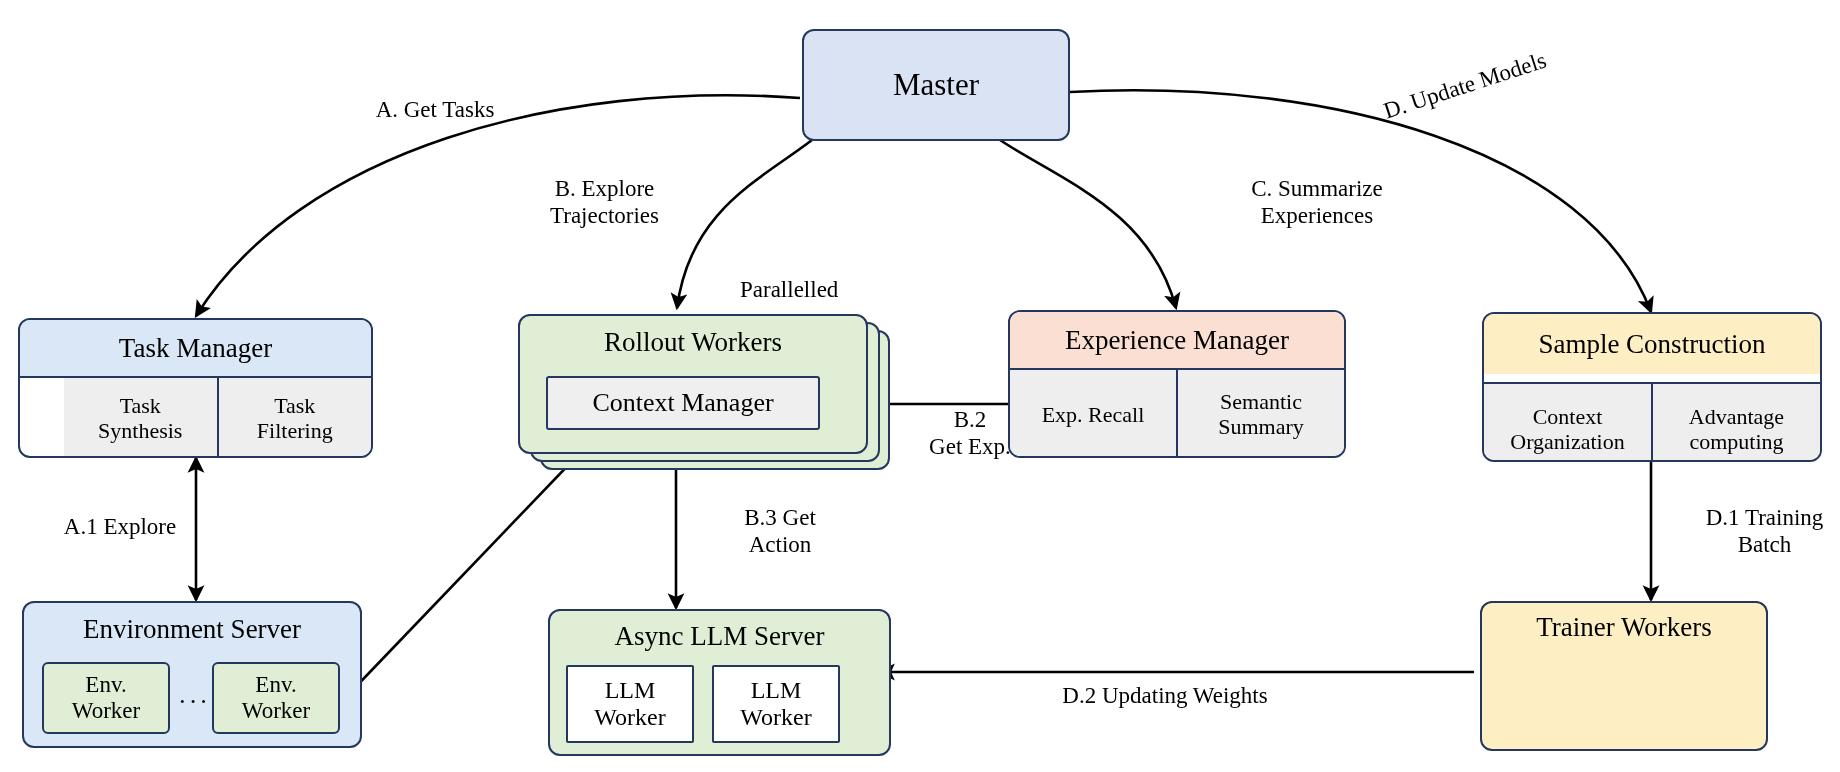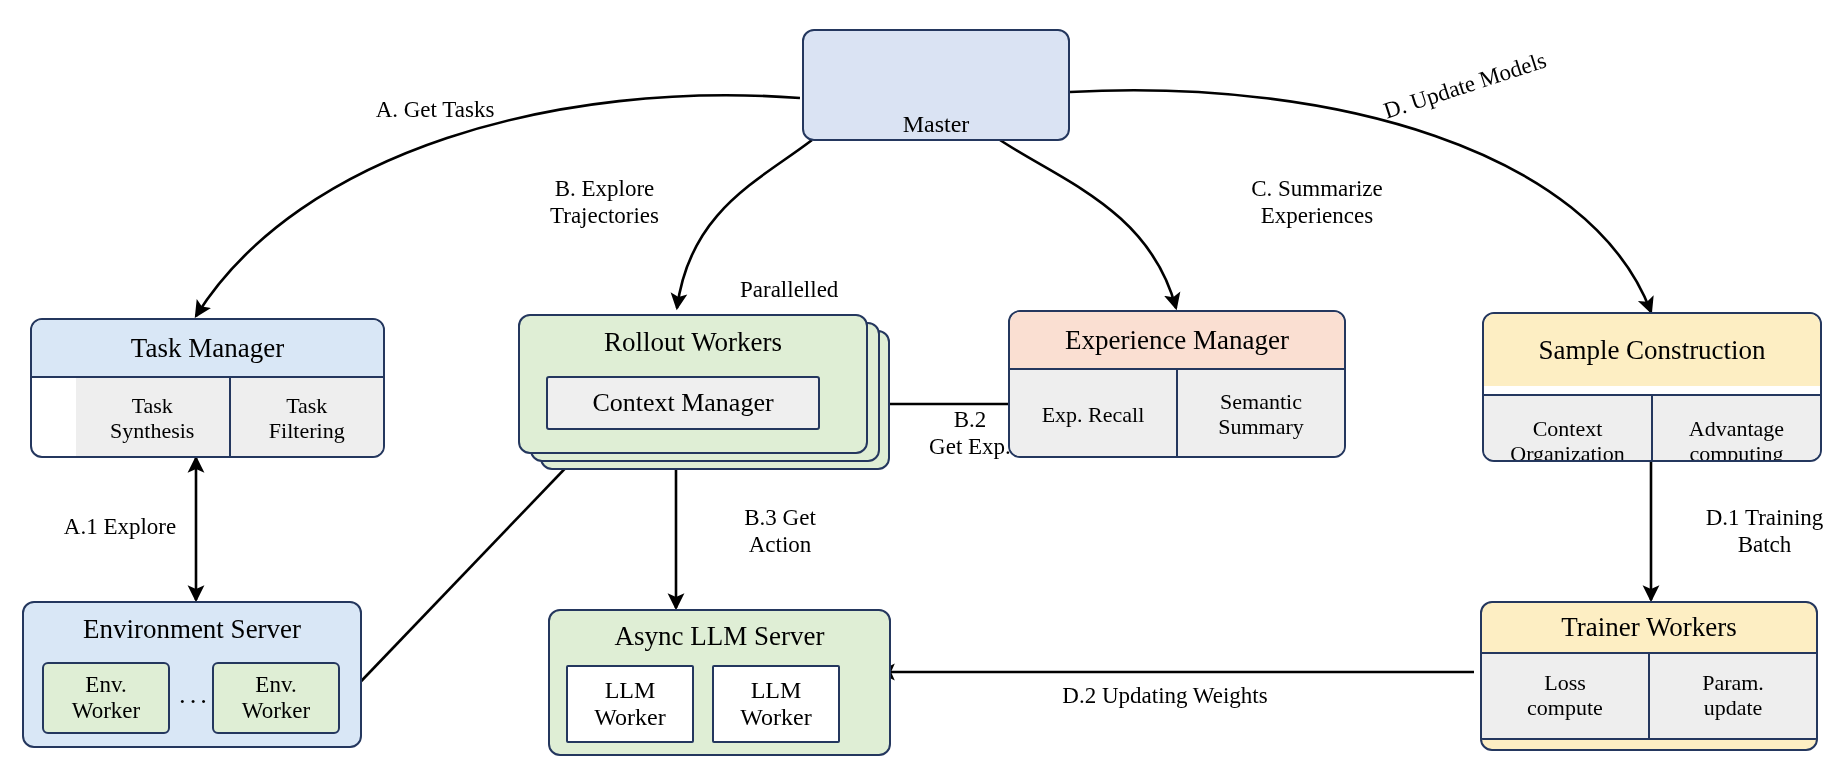--- a/index.html
+++ b/index.html
@@ -82,24 +82,24 @@
   <div class="lbl" style="left:15px;top:513px;width:210px;">A.1 Explore</div>
   <div class="lbl" style="left:890px;top:406px;width:160px;">B.2
 Get Exp.</div>
   <div class="lbl" style="left:690px;top:504px;width:180px;">B.3 Get
 Action</div>
   <div class="lbl" style="left:1672px;top:504px;width:185px;">D.1 Training
 Batch</div>
   <div class="lbl" style="left:1000px;top:682px;width:330px;">D.2 Updating Weights</div>
 
   <div class="node fill-blue" style="left:802px;top:29px;width:268px;height:112px;">
-    <div class="hdr" style="height:100%;font-size:24px;margin-top:40px;">Master</div>
+    <div class="hdr" style="height:100%;font-size:31px;">Master</div>
   </div>
 
-  <div class="node" style="left:30px;top:318px;width:355px;height:140px;">
+  <div class="node" style="left:18px;top:318px;width:355px;height:140px;">
     <div class="hdr fill-blue2" style="height:56px;">Task Manager</div>
     <div class="cells" style="height:81.8px;padding-left:44px;">
       <div class="cell">
         <span>Task</span>
         <span>Synthesis</span>
       </div>
       <div class="cell">
         <span>Task</span>
         <span>Filtering</span>
       </div>
@@ -121,21 +121,21 @@
         <span>Exp. Recall</span>
       </div>
       <div class="cell">
         <span>Semantic</span>
         <span>Summary</span>
       </div>
     </div>
   </div>
 
   <div class="node" style="left:1482px;top:312px;width:340px;height:150px;">
-    <div class="hdr fill-yellow" style="height:72px;">Sample Construction</div>
+    <div class="hdr fill-yellow" style="height:60px;">Sample Construction</div>
     <div class="cells" style="height:91.8px;margin-top:8px;">
       <div class="cell">
         <span>Context</span>
         <span>Organization</span>
       </div>
       <div class="cell">
         <span>Advantage</span>
         <span>computing</span>
       </div>
     </div>
@@ -159,27 +159,17 @@
   </div>
   <div class="wbox" style="left:566px;top:665px;width:128px;height:78px;border-radius:2px;">
     <span>LLM</span>
     <span>Worker</span>
   </div>
   <div class="wbox" style="left:712px;top:665px;width:128px;height:78px;border-radius:2px;">
     <span>LLM</span>
     <span>Worker</span>
   </div>
 
-  <div class="node fill-yellow" style="left:1480px;top:601px;width:338px;height:150px;">
+  <div class="node fill-yellow" style="left:1480px;top:601px;width:288px;height:150px;">
     <div class="hdr" style="height:49px;">Trainer Workers</div>
-    <div class="cells" style="height:84px;border-bottom:2.2px solid #24375e;">
-      <div class="cell">
-        <span>Loss</span>
-        <span>compute</span>
-      </div>
-      <div class="cell">
-        <span>Param.</span>
-        <span>update</span>
-      </div>
-    </div>
   </div>
 
 </div>
 
 </body></html>

